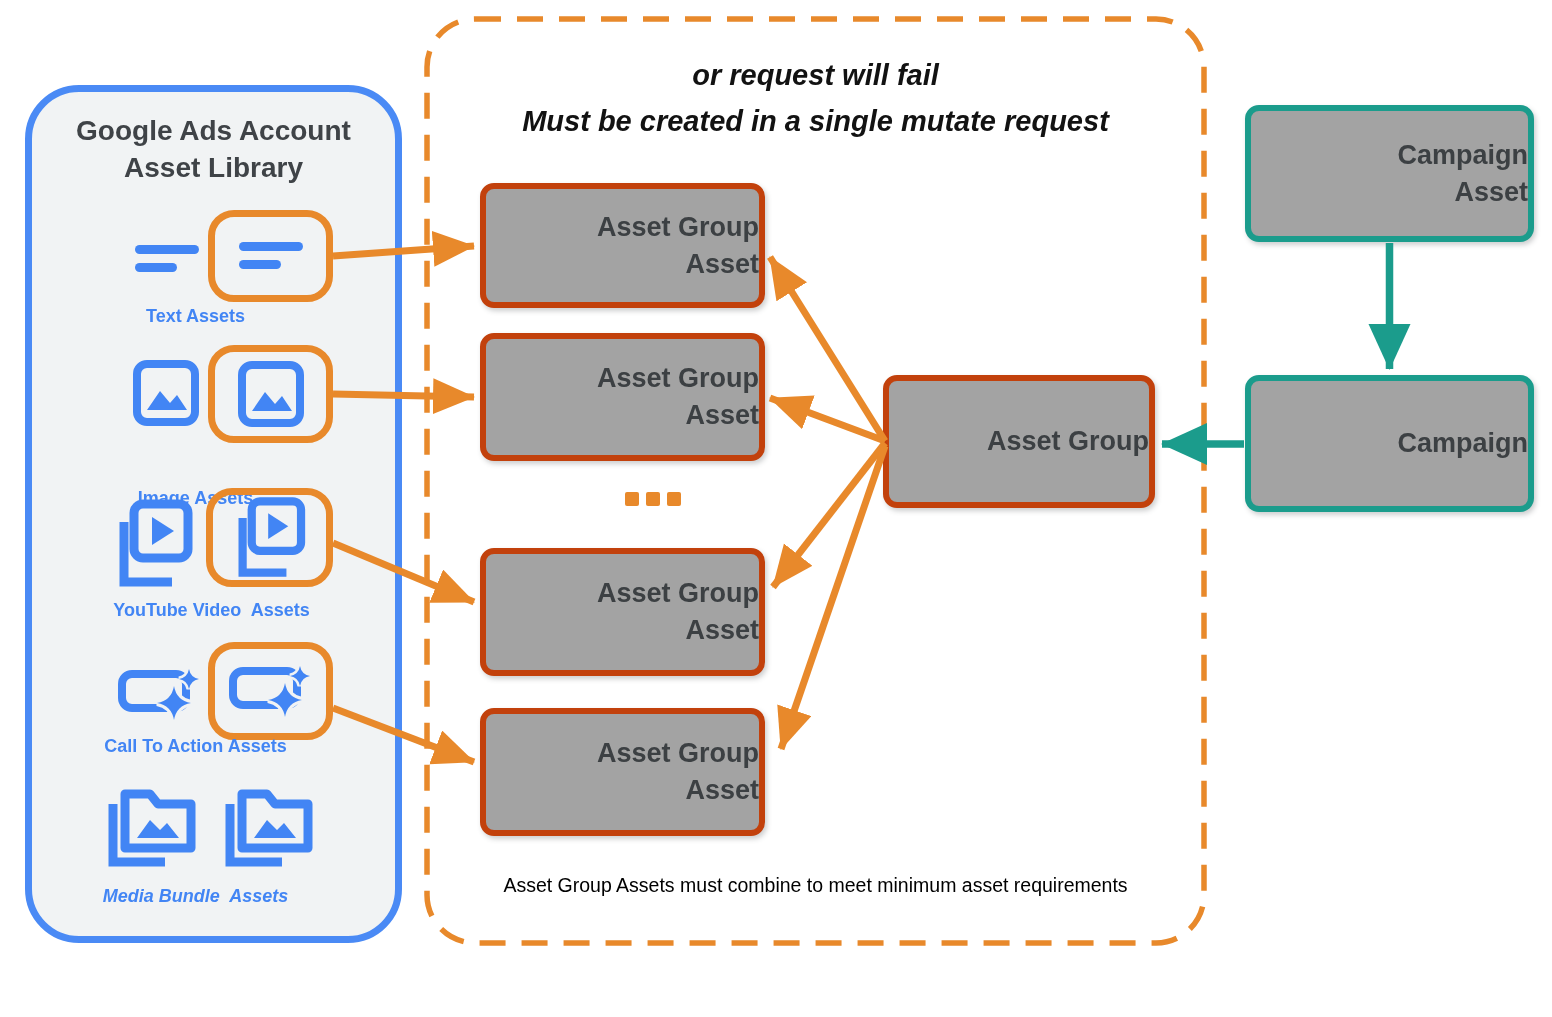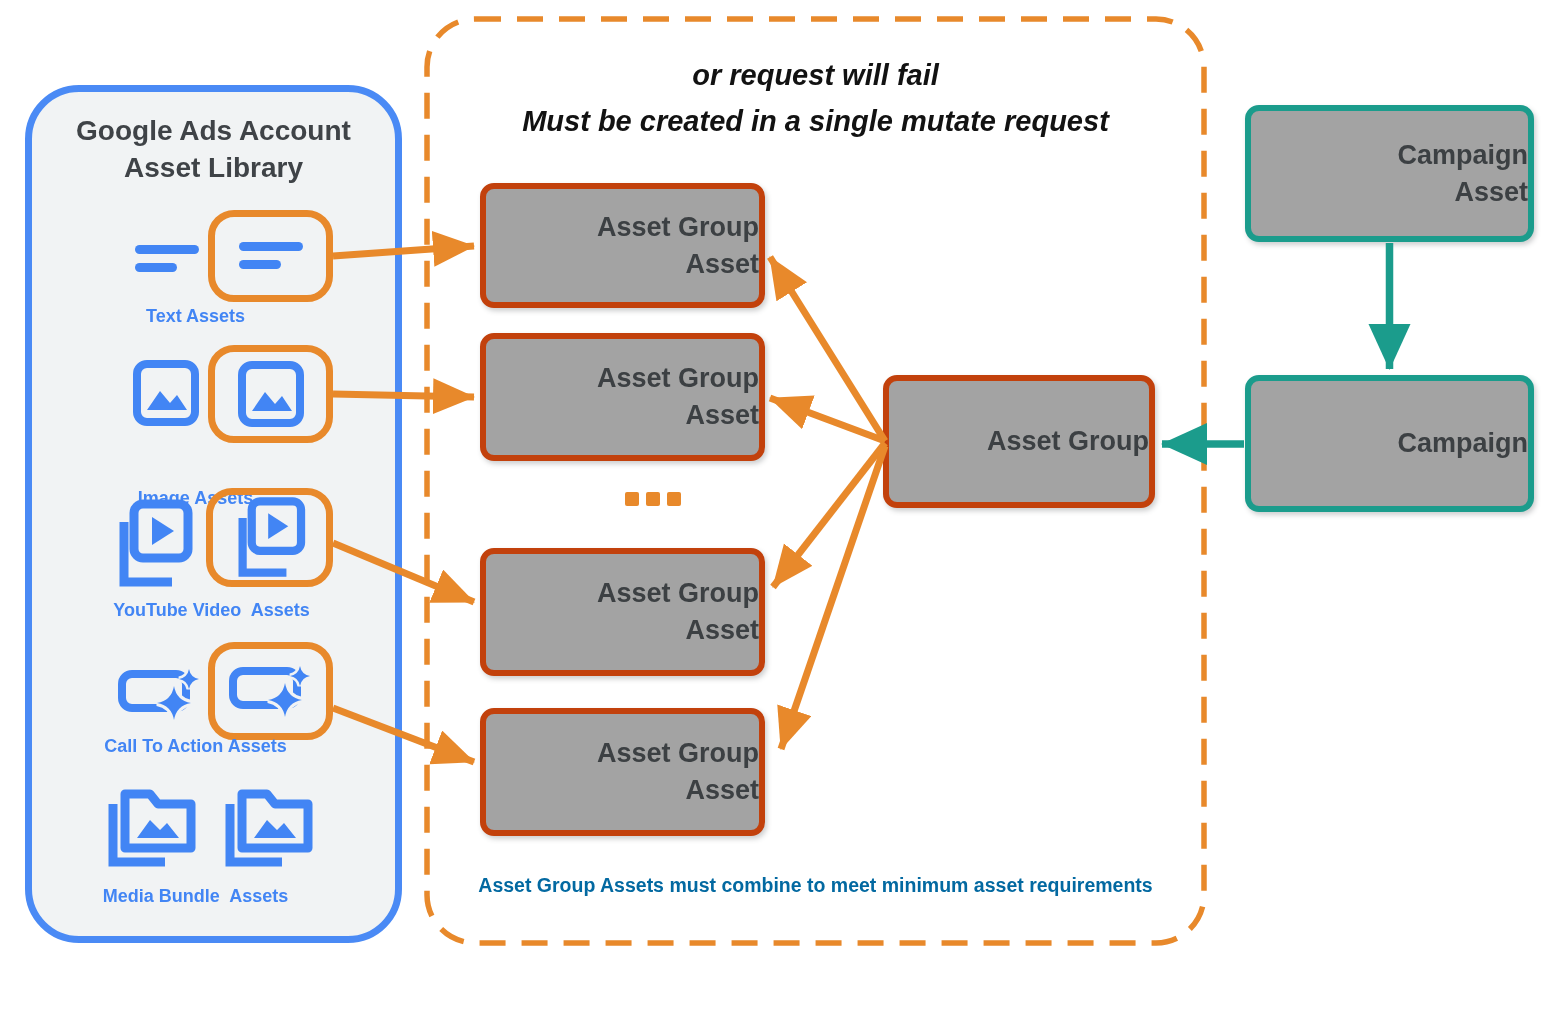--- a/index.html
+++ b/index.html
@@ -30,21 +30,21 @@
   }
   
   .mutate-panel{position:absolute;left:423px;top:15px;width:785px;height:932px;}
   .mutate-title{
     position:absolute;left:423px;top:52px;width:785px;text-align:center;
     font-size:29px;line-height:46px;font-weight:bold;font-style:italic;color:#121212;
   }
   .mutate-title span{display:block;}
   .mutate-footer{
     position:absolute;left:443px;top:874px;width:745px;text-align:center;
-    font-size:19.5px;font-weight:bold;color:#0369a1;
+    font-size:19.5px;font-weight:normal;color:#000000;
   }
   
   .node{
     position:absolute;background:#a3a3a3;border-radius:14px;box-sizing:border-box;
     display:flex;flex-direction:column;align-items:flex-end;justify-content:center;
     font-size:27px;line-height:37px;font-weight:bold;color:#3C4043;text-align:center;
     box-shadow:2px 3px 5px rgba(60,64,67,.25);
   }
   .node span{display:block;}
   .node.orange{border:6px solid #c2410c;}
@@ -146,21 +146,21 @@
         <path d="M34 60 L47 42 L57 52 L64 45 L76 60 Z" fill="#4285F4"></path>
       </svg>
   </span>
   <span class="icon" style="left:220px;top:778px;">
     <svg width="96" height="92" viewBox="0 0 96 92">
         <path d="M10 26 V84 H62" fill="none" stroke="#4285F4" stroke-width="9"></path>
         <path d="M22 16 H47 L55 26 H88 V70 H22 Z" fill="none" stroke="#4285F4" stroke-width="9" stroke-linejoin="round"></path>
         <path d="M34 60 L47 42 L57 52 L64 45 L76 60 Z" fill="#4285F4"></path>
       </svg>
   </span>
-  <div class="asset-label" style="top:886px;">Media Bundle  Assets</div>
+  <div class="asset-label" style="top:886px;font-style:italic;">Media Bundle  Assets</div>
 
   <div class="mutate-panel">
     <svg width="785" height="932" viewBox="0 0 785 932" style="display:block;">
       <rect x="4" y="4" width="777" height="924" rx="48" fill="none" stroke="#E8892B" stroke-width="5.5" stroke-dasharray="26 16"></rect>
     </svg>
   </div>
 
   <div class="mutate-title">
     <span>or request will fail</span>
     <span>Must be created in a single mutate request</span>

